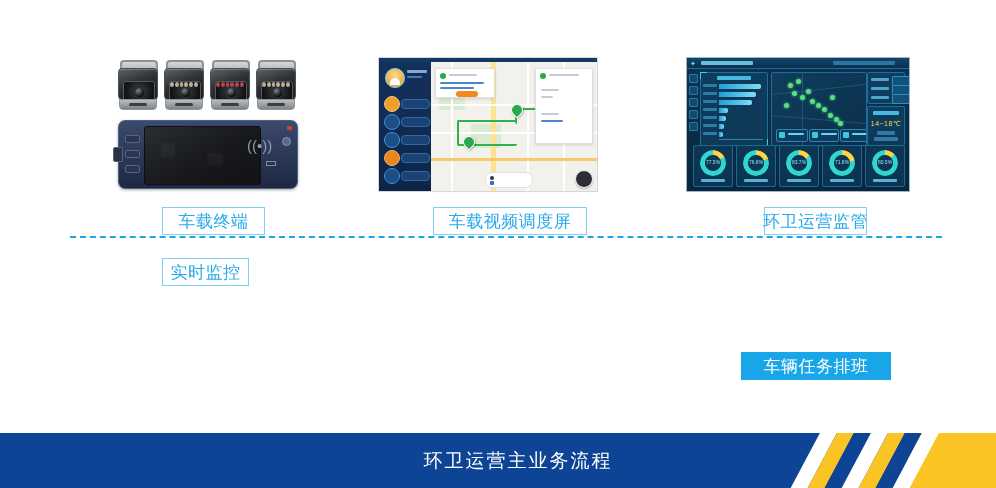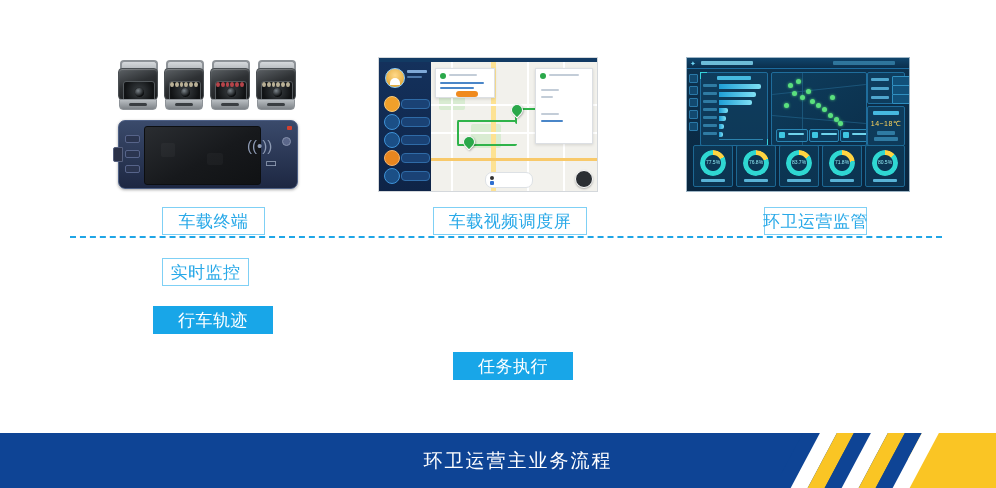--- a/index.html
+++ b/index.html
@@ -494,23 +494,22 @@
   </div>
 
   <div class="labels">
 
     <div class="lbl outline" style="left:146px;top:7px;width:103px;height:28px;">车载终端</div>
     <div class="lbl outline" style="left:417px;top:7px;width:154px;height:28px;">车载视频调度屏</div>
     <div class="lbl outline" style="left:748px;top:7px;width:103px;height:28px;">环卫运营监管</div>
 
     <div class="lbl outline" style="left:146px;top:58px;width:87px;height:28px;">实时监控</div>
 
-    <div class="lbl filled" style="left:137px;top:106px;width:120px;height:28px;">行车轨迹</div>
-
-    <div class="lbl filled" style="left:437px;top:152px;width:120px;height:28px;">任务执行</div>
+
+    <div class="lbl filled" style="left:725px;top:152px;width:150px;height:28px;">车辆任务排班</div>
   </div>
 
   <div class="divider"></div>
 
   <div class="banner">
     <div class="btitle">环卫运营主业务流程</div>
     <div class="deco">
       <span class="block"></span>
       <span class="stripe b" style="left:8px;"></span>
       <span class="stripe w" style="left:25px;"></span>

